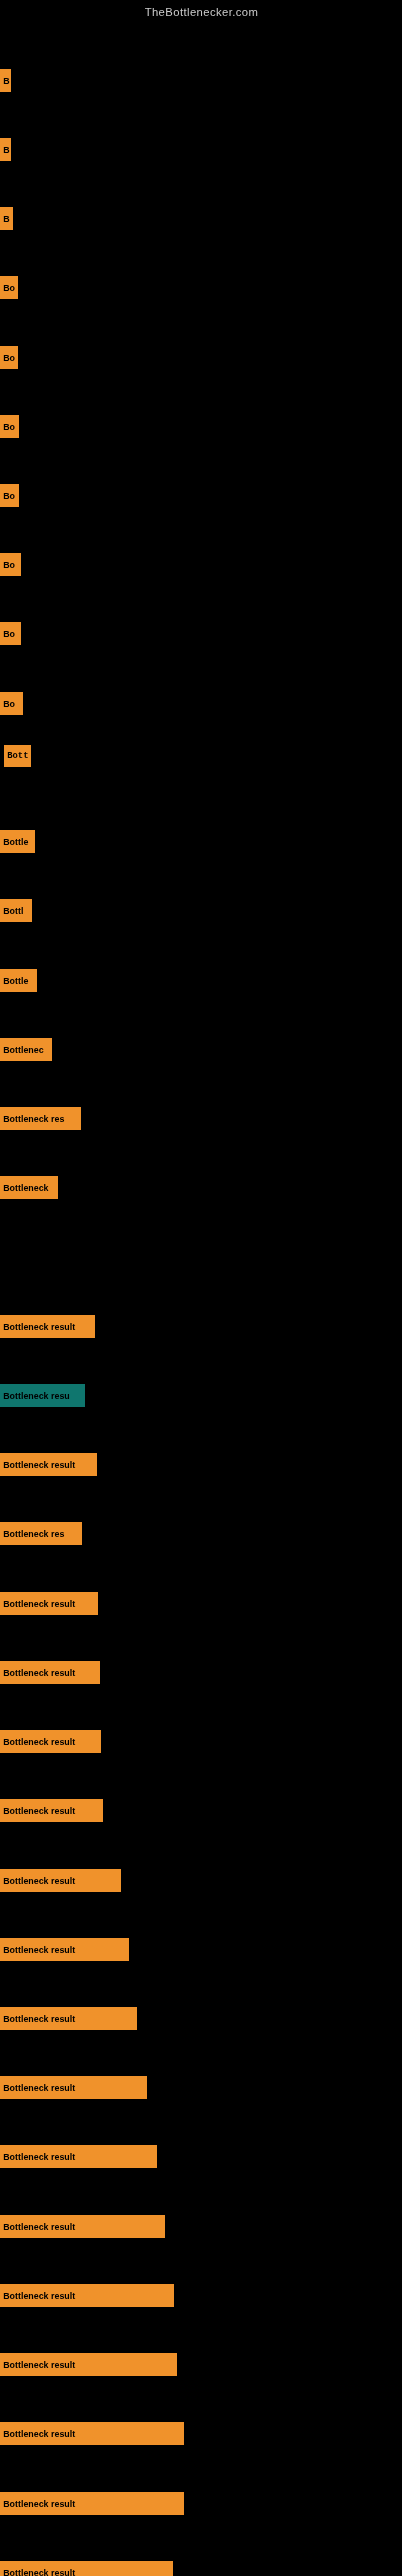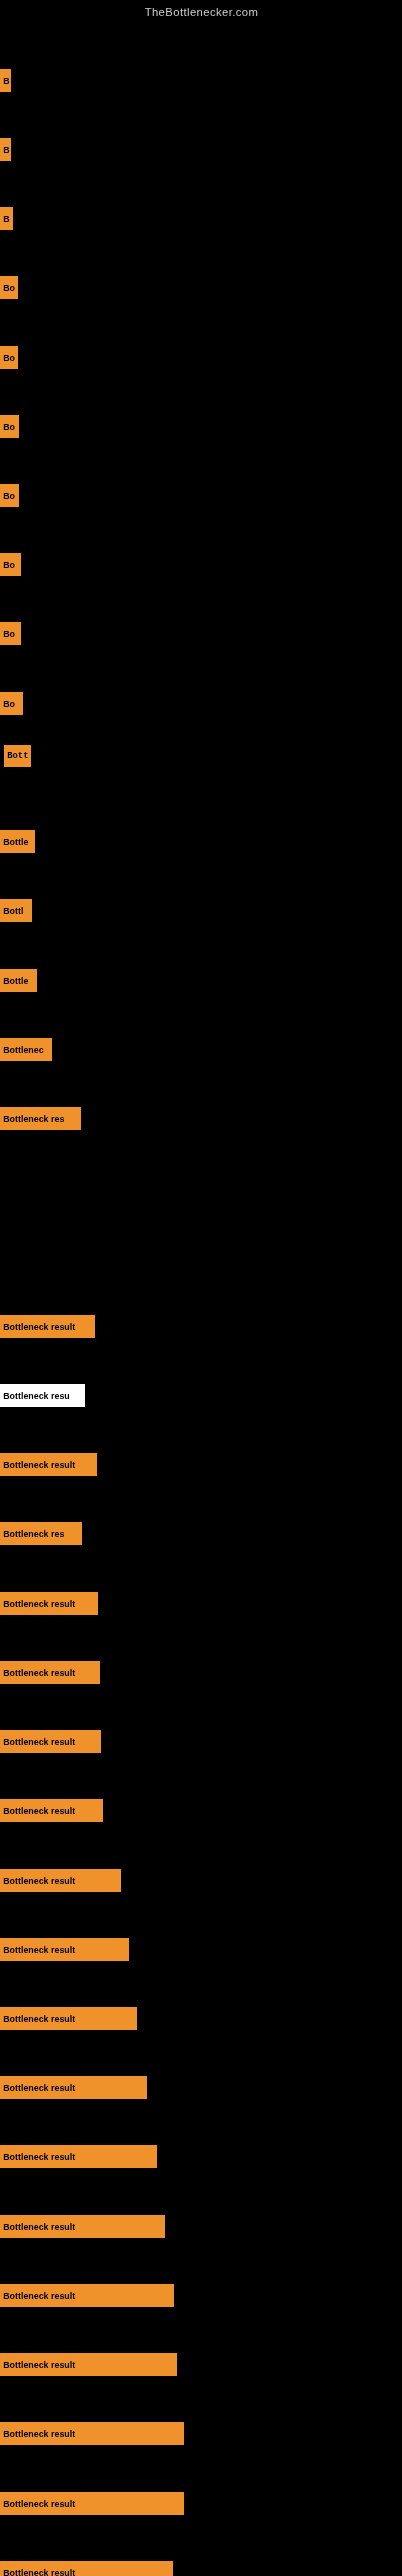--- a/index.html
+++ b/index.html
@@ -66,25 +66,28 @@
     </div>
     <div style="position: absolute; left: 0px; top: 931px; width: 100%; height: 56px; display: flex; align-items: center;">
       <div style="background: rgb(240, 146, 43); color: rgb(0, 0, 0); font-size: 8.9px; font-weight: bold; padding: 1.6px 3.2px; white-space: nowrap; overflow: hidden; height: 22.5px; width: 37px; display: flex; align-items: center; flex-shrink: 0;">Bottle</div>
     </div>
     <div style="position: absolute; left: 0px; top: 1000px; width: 100%; height: 56px; display: flex; align-items: center; text-align: right;">
       <div style="background: rgb(240, 146, 43); color: rgb(0, 0, 0); font-size: 8.9px; font-weight: bold; padding: 1.6px 3.2px; white-space: nowrap; overflow: hidden; height: 22.5px; width: 52px; display: flex; align-items: center; flex-shrink: 0;">Bottlenec</div>
     </div>
     <div style="position: absolute; left: 0px; top: 1069px; width: 100%; height: 56px; display: flex; align-items: center;">
       <div style="background: rgb(240, 146, 43); color: rgb(0, 0, 0); font-size: 8.9px; font-weight: bold; padding: 1.6px 3.2px; white-space: nowrap; overflow: hidden; height: 22.5px; width: 81px; display: flex; align-items: center; flex-shrink: 0;">Bottleneck res</div>
     </div>
+    <div style="position: absolute; left: 0px; top: 1138px; width: 100%; height: 56px; display: flex; align-items: center;">
+      <div style="background: rgb(240, 146, 43); color: rgb(0, 0, 0); font-size: 8.9px; font-weight: bold; padding: 1.6px 3.2px; white-space: nowrap; overflow: hidden; height: 22.5px; width: 58px; display: flex; align-items: center; flex-shrink: 0;">Bottleneck</div>
+    </div>
     <div style="position: absolute; left: 0px; top: 1277px; width: 100%; height: 56px; display: flex; align-items: center;">
       <div style="background: rgb(240, 146, 43); color: rgb(0, 0, 0); font-size: 8.9px; font-weight: bold; padding: 1.6px 3.2px; white-space: nowrap; overflow: hidden; height: 22.5px; width: 95px; display: flex; align-items: center; flex-shrink: 0;">Bottleneck result</div>
     </div>
     <div style="position: absolute; left: 0px; top: 1346px; width: 100%; height: 56px; display: flex; align-items: center;">
-      <div style="background: #ffffff; color: rgb(0, 0, 0); font-size: 8.9px; font-weight: bold; padding: 1.6px 3.2px; white-space: nowrap; overflow: hidden; height: 22.5px; width: 85px; display: flex; align-items: center; flex-shrink: 0;">Bottleneck resu</div>
+      <div style="background: #0f766e; color: rgb(0, 0, 0); font-size: 8.9px; font-weight: bold; padding: 1.6px 3.2px; white-space: nowrap; overflow: hidden; height: 22.5px; width: 85px; display: flex; align-items: center; flex-shrink: 0;">Bottleneck resu</div>
     </div>
     <div style="position: absolute; left: 0px; top: 1415px; width: 100%; height: 56px; display: flex; align-items: center;">
       <div style="background: rgb(240, 146, 43); color: rgb(0, 0, 0); font-size: 8.9px; font-weight: bold; padding: 1.6px 3.2px; white-space: nowrap; overflow: hidden; height: 22.5px; width: 97px; display: flex; align-items: center; flex-shrink: 0;">Bottleneck result</div>
     </div>
     <div style="position: absolute; left: 0px; top: 1484px; width: 100%; height: 56px; display: flex; align-items: center;">
       <div style="background: rgb(240, 146, 43); color: rgb(0, 0, 0); font-size: 8.9px; font-weight: bold; padding: 1.6px 3.2px; white-space: nowrap; overflow: hidden; height: 22.5px; width: 82px; display: flex; align-items: center; flex-shrink: 0;">Bottleneck res</div>
     </div>
     <div style="position: absolute; left: 0px; top: 1554px; width: 100%; height: 56px; display: flex; align-items: center;">
       <div style="background: rgb(240, 146, 43); color: rgb(0, 0, 0); font-size: 8.9px; font-weight: bold; padding: 1.6px 3.2px; white-space: nowrap; overflow: hidden; height: 22.5px; width: 98px; display: flex; align-items: center; flex-shrink: 0;">Bottleneck result</div>
     </div>

